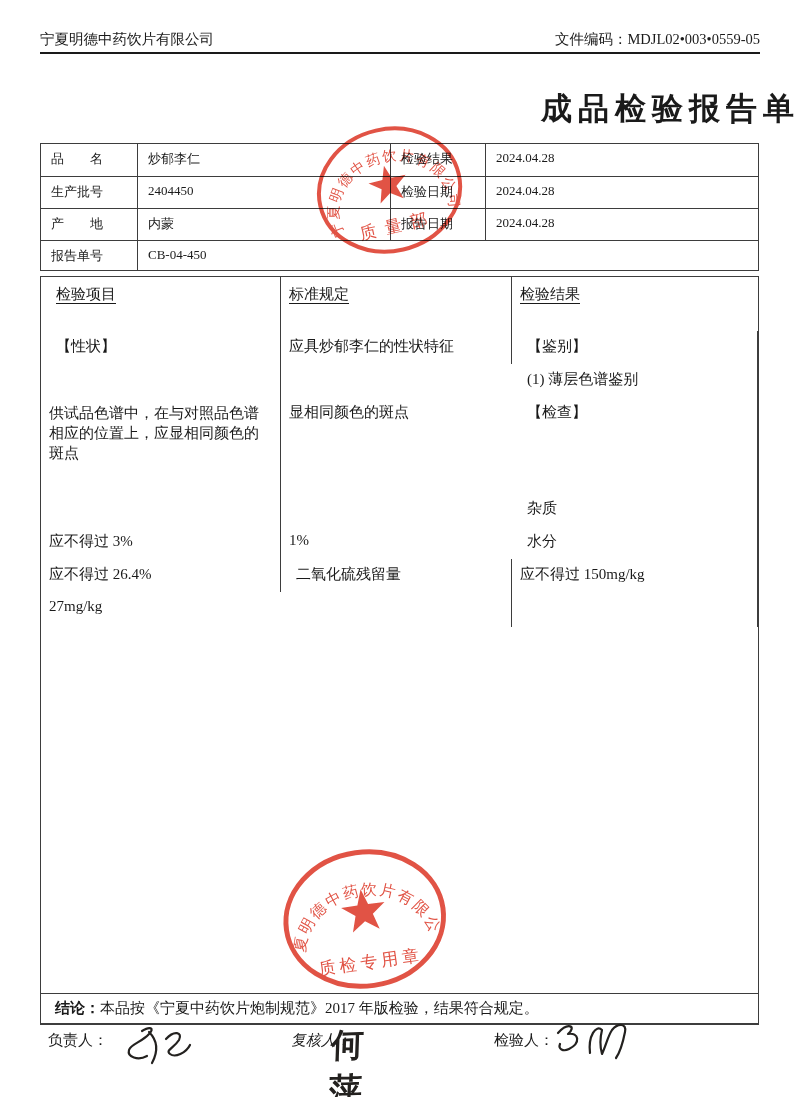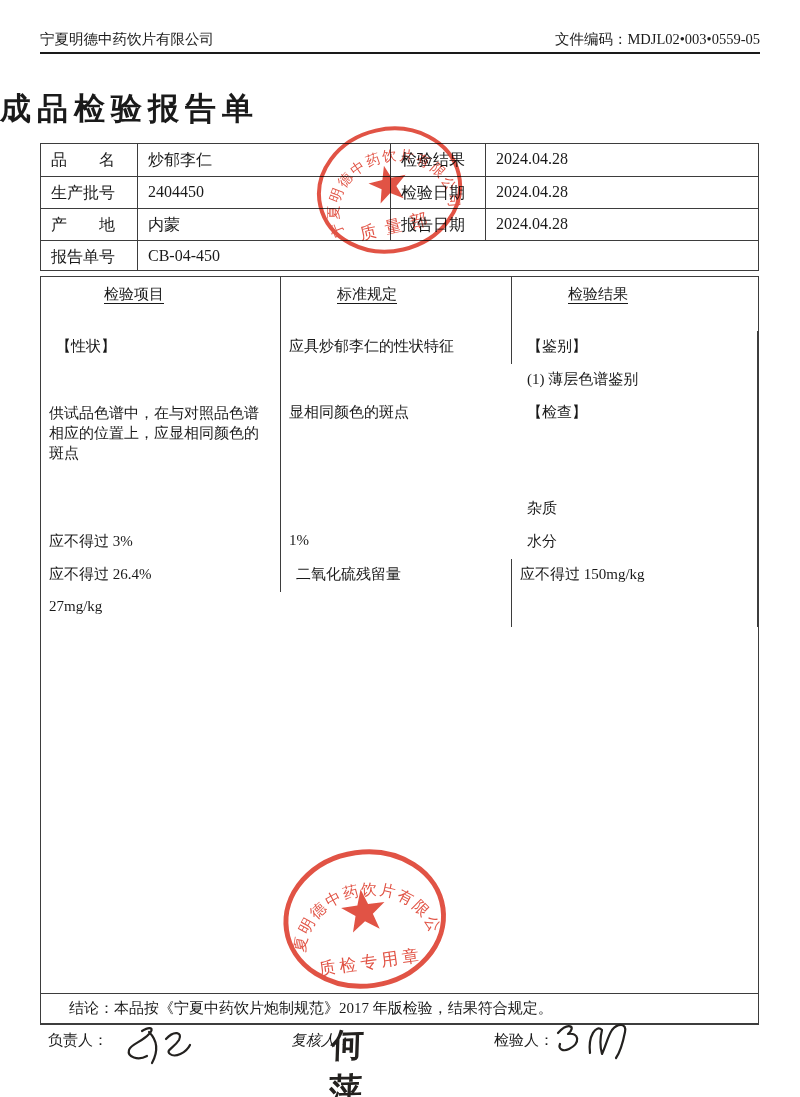--- a/index.html
+++ b/index.html
@@ -12,59 +12,59 @@
   .doc-header {
     position:absolute; left:40px; right:40px; top:30px;
     display:flex; justify-content:space-between; align-items:flex-end;
     font-size:14.5px;
   }
   .header-rule {
     position:absolute; left:40px; width:720px; top:52px;
     border-bottom:2px solid #1a1a1a;
   }
   .page-title {
-    position:absolute; left:0; right:0; top:88px; text-align:left;
+    position:absolute; left:0; right:0; top:88px; text-align:right;
     font-size:31px; font-weight:bold; letter-spacing:6px;
   }
   
   .info-table {
     position:absolute; left:40px; top:143px; width:719px; height:128px;
     border:1px solid #3d3d3d;
     display:grid;
     grid-template-columns:96px 253px 95px 1fr;
     grid-template-rows:32px 32px 32px 1fr;
-    font-size:16px;
+    font-size:13px;
   }
   .info-table .cell {
     padding:6px 8px 0 10px; white-space:nowrap; overflow:hidden;
   }
   .info-table .bl { border-left:1px solid #3d3d3d; }
   .info-table .bt { border-top:1px solid #3d3d3d; }
   .info-table .span3 { grid-column:2 / 5; }
   
   .insp-table {
     position:absolute; left:40px; top:276px; width:719px; height:749px;
     border:1px solid #3d3d3d; border-bottom-width:2px;
     display:grid;
     grid-template-columns:240px 231px 1fr;
     grid-template-rows:54px 33px 33px 96px 33px 33px 33px 35px 1fr 30px;
     font-size:15px;
   }
   .insp-table .c1 { border-right:1px solid #3d3d3d; padding:6px 6px 0 15px; }
   .insp-table .c2 { border-right:1px solid #3d3d3d; padding:6px 8px 0 8px; }
   .insp-table .c3 { padding:6px 6px 0 8px; }
   .col-header { padding-top:8px !important; }
-  .col-header span { text-decoration:underline; text-underline-offset:4px;margin-left:48px; }
+  .col-header span { text-decoration:underline; text-underline-offset:4px; }
   .col-header.center { }
   .std-wrap { line-height:20px; }
   .conclusion-row {
     grid-column:1 / 4; border-top:1px solid #3d3d3d;
     padding:5px 6px 0 14px; white-space:nowrap;
   }
-  .conclusion-row b { font-weight:normal;margin-left:14px; }
+  .conclusion-row b { font-weight:bold; }
   
   .sig-row { position:absolute; top:1031px; left:0; font-size:15px; }
   .sig-label { position:absolute; white-space:nowrap; }
   .sig-label.resp { left:48px; }
   .sig-label.rev  { left:291px;font-style:italic; }
   .sig-label.insp { left:494px; }
   .sig-svg { position:absolute; }
   .sig-svg path { fill:none; stroke:#23211f; stroke-width:2.2; stroke-linecap:round; stroke-linejoin:round; }
   .sig-resp { left:118px; top:-12px; }
   .sig-insp { left:548px; top:-18px; }

